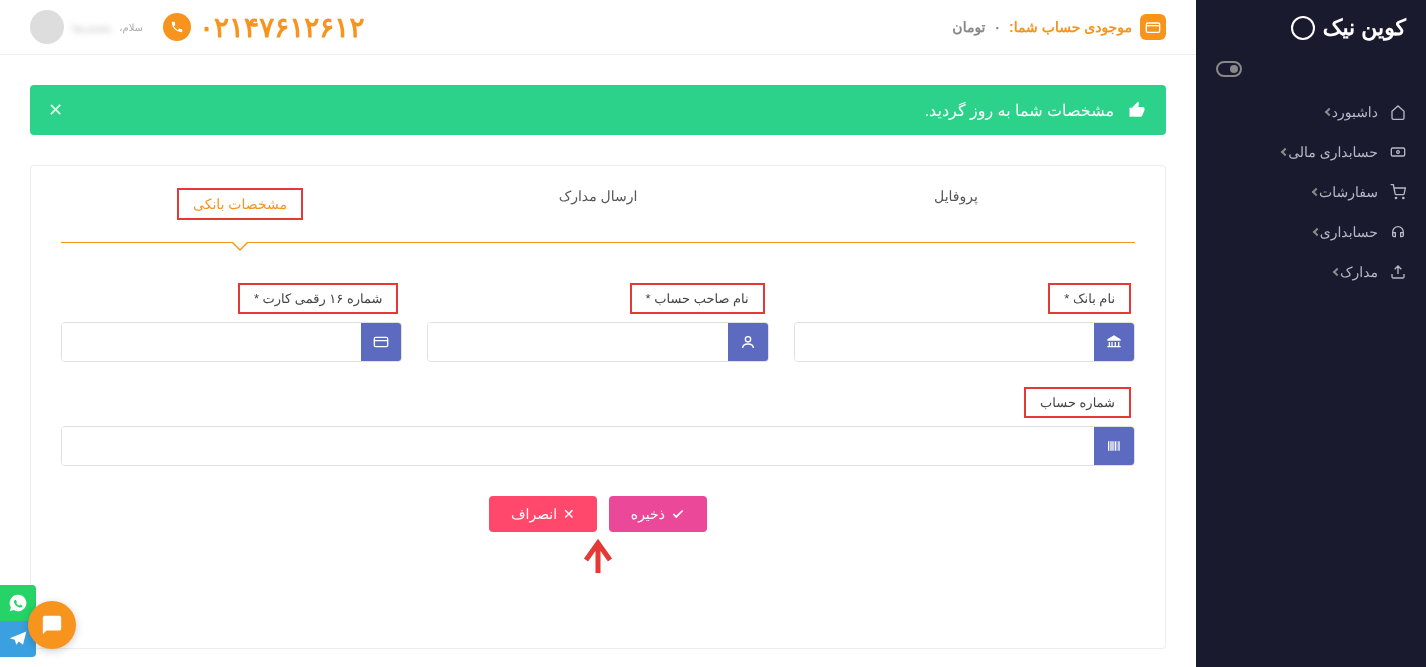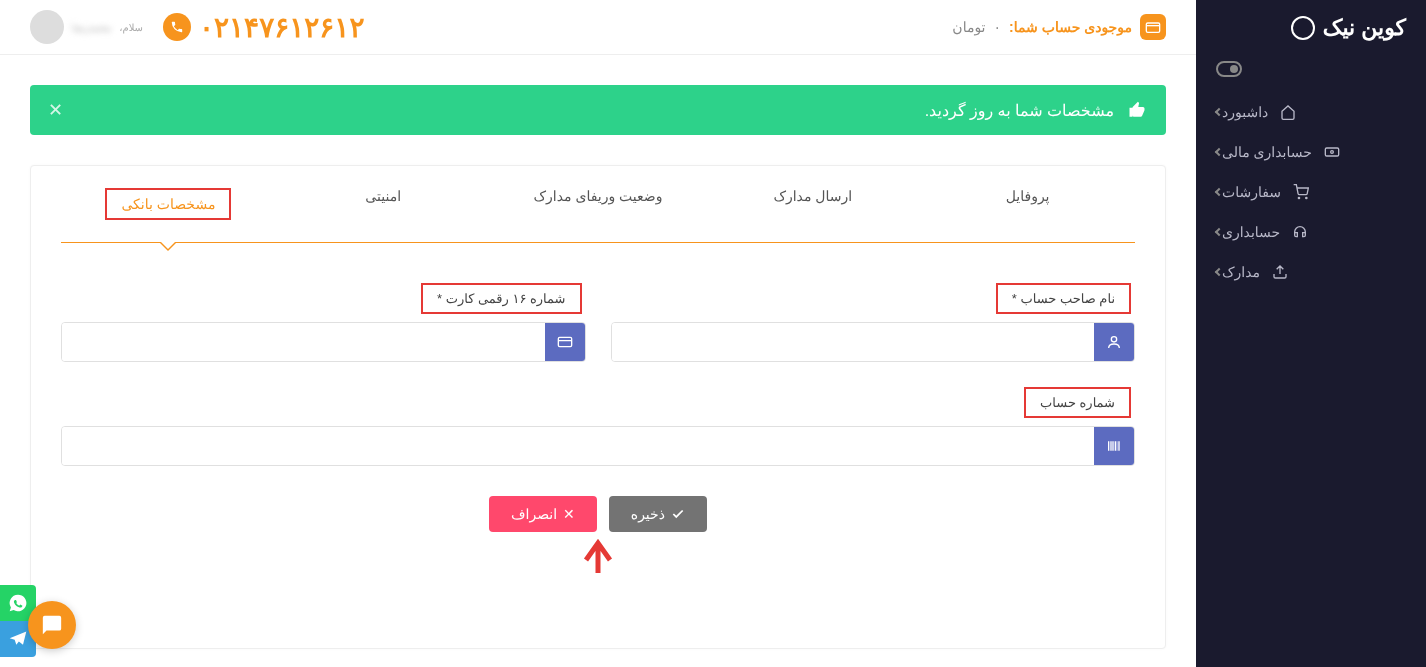--- a/index.html
+++ b/index.html
@@ -7,34 +7,34 @@
 .app { display: flex; min-height: 100vh; }
 
 
 .sidebar { width: 230px; background: #1a1a2e; color: #b8b8c8; padding: 15px 0; flex-shrink: 0; }
 .brand { display: flex; align-items: center; gap: 8px; padding: 0 20px 20px 20px; }
 .brand-text { font-size: 22px; font-weight: bold; color: #fff; }
 .brand-logo { width: 24px; height: 24px; border-radius: 50%; border: 2px solid #fff; display: inline-block; }
 .toggle-row { padding: 0 20px 15px 20px; display: flex; justify-content: flex-end; }
 .toggle-icon { width: 26px; height: 16px; border: 2px solid #888; border-radius: 10px; position: relative; }
 .toggle-icon::after { content: ""; position: absolute; width: 8px; height: 8px; border-radius: 50%; background: #888; top: 2px; right: 2px; }
-.nav-item { display: flex; align-items: center; justify-content: flex-end; padding: 12px 20px; cursor: pointer; font-size: 14px; }
+.nav-item { display: flex; align-items: center; justify-content: flex-start; padding: 12px 20px; cursor: pointer; font-size: 14px; }
 .nav-left { display: flex; align-items: center; gap: 12px; }
 .nav-icon { width: 16px; height: 16px; display: flex; align-items: center; justify-content: center; }
 .chev { width: 6px; height: 6px; border-left: 2px solid #888; border-bottom: 2px solid #888; transform: rotate(45deg); }
 
 
 .main { flex: 1; background: #fff; display: flex; flex-direction: column; }
 
 
 .topbar { display: flex; align-items: center; justify-content: space-between; padding: 10px 30px; border-bottom: 1px solid #eee; }
 .balance { display: flex; align-items: center; gap: 8px; font-size: 14px; }
 .balance-icon { width: 26px; height: 26px; background: #f7941d; border-radius: 6px; display: flex; align-items: center; justify-content: center; }
 .balance-label { color: #f7941d; font-weight: bold; }
-.balance-val { color: #888; }
+.balance-val { color: #888; font-weight: bold; }
 .top-left { display: flex; align-items: center; gap: 20px; }
 .phone-wrap { display: flex; align-items: center; gap: 8px; color: #f7941d; font-size: 28px; font-weight: bold; letter-spacing: 2px; direction: ltr; }
 .phone-icon { width: 28px; height: 28px; background: #f7941d; border-radius: 50%; display: flex; align-items: center; justify-content: center; }
 .user-wrap { display: flex; align-items: center; gap: 8px; color: #aaa; font-size: 10px; }
 .avatar { width: 34px; height: 34px; border-radius: 50%; background: #ddd; }
 
 
 .content { padding: 30px; flex: 1; }
 
 
@@ -57,21 +57,21 @@
 .form-area { padding: 40px 30px 60px 30px; }
 .form-row { display: flex; gap: 25px; margin-bottom: 25px; }
 .form-group { flex: 1; }
 .form-label { display: block; font-size: 13px; color: #444; margin-bottom: 8px; text-align: right; padding-right: 4px; }
 .input-group { display: flex; border: 1px solid #e0e0e0; border-radius: 4px; overflow: hidden; height: 40px; }
 .input-icon { width: 40px; background: #5c6bc0; color: #fff; display: flex; align-items: center; justify-content: center; flex-shrink: 0; }
 .input-field { flex: 1; border: none; outline: none; padding: 0 12px; font-size: 13px; background: #fff; }
 
 .btn-row { display: flex; justify-content: center; gap: 12px; margin-top: 30px; }
 .btn { padding: 10px 22px; border: none; border-radius: 4px; font-size: 14px; cursor: pointer; display: flex; align-items: center; gap: 6px; font-family: inherit; }
-.btn-save { background: #737373; color: #fff; }
+.btn-save { background: #ec4899; color: #fff; }
 .btn-cancel { background: #ff486c; color: #fff; }
 .label-hl { display: inline-block; border: 2px solid #e53935; padding: 6px 14px; }
 
 
 .float-stack { position: fixed; left: 0; bottom: 10px; display: flex; flex-direction: column; z-index: 50; }
 .float-sq { width: 36px; height: 36px; display: flex; align-items: center; justify-content: center; color: #fff; cursor: pointer; }
 .float-wa { background: #25d366; border-top-right-radius: 4px; }
 .float-tg { background: #3aa0df; border-bottom-right-radius: 4px; }
 .float-chat { position: fixed; left: 28px; bottom: 18px; width: 48px; height: 48px; background: #f7941d; border-radius: 50%; display: flex; align-items: center; justify-content: center; cursor: pointer; z-index: 60; box-shadow: 0 2px 8px rgba(0,0,0,0.2); }
 
@@ -200,27 +200,36 @@
           </span>
           <span>مشخصات شما به روز گردید.</span>
         </div>
         <span class="alert-close">✕</span>
       </div>
 
       <div class="card">
         <div class="tabs">
           <div class="tab"><span>پروفایل</span></div>
           <div class="tab"><span>ارسال مدارک</span></div>
-          <div class="tab"><span>وضعیت وریفای مدارک</span></div>
-          <div class="tab"><span>امنیتی</span></div>
           <div class="tab active"><span class="label-hl">مشخصات بانکی</span></div>
         </div>
 
         <div class="form-area">
           <div class="form-row">
+            <div class="form-group">
+              <label class="form-label"><span class="label-hl">نام بانک *</span></label>
+              <div class="input-group">
+                <span class="input-icon">
+                  <svg width="16" height="16" viewBox="0 0 24 24" fill="#fff">
+                      <path d="M12 2L2 8v2h20V8L12 2zM4 12v6H2v2h20v-2h-2v-6h-2v6h-3v-6h-2v6h-3v-6H8v6H6v-6H4z"></path>
+                    </svg>
+                </span>
+                <input class="input-field" style="">
+              </div>
+            </div>
             <div class="form-group">
               <label class="form-label"><span class="label-hl">نام صاحب حساب *</span></label>
               <div class="input-group">
                 <span class="input-icon">
                   <svg width="16" height="16" viewBox="0 0 24 24" fill="none" stroke="#fff" stroke-width="2">
                       <circle cx="12" cy="8" r="4"></circle>
                       <path d="M4 21c0-4 4-6 8-6s8 2 8 6"></path>
                     </svg>
                 </span>
                 <input class="input-field" style="">

